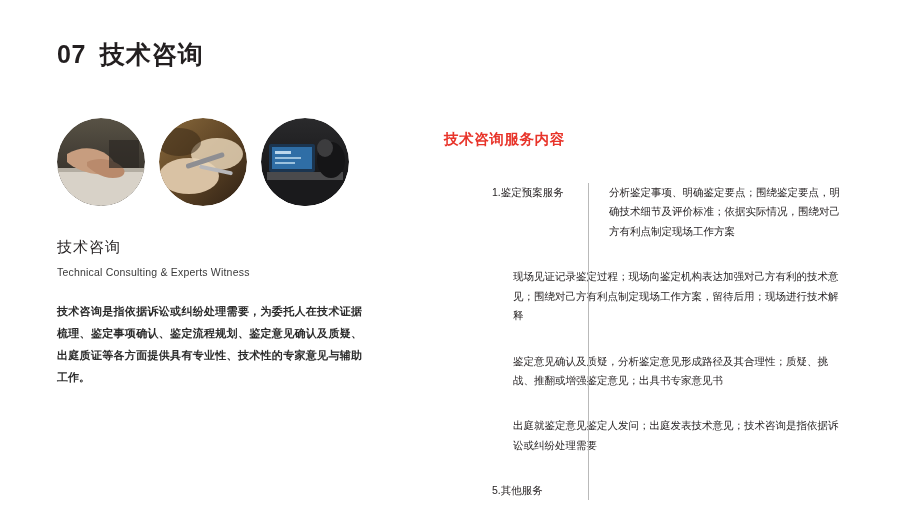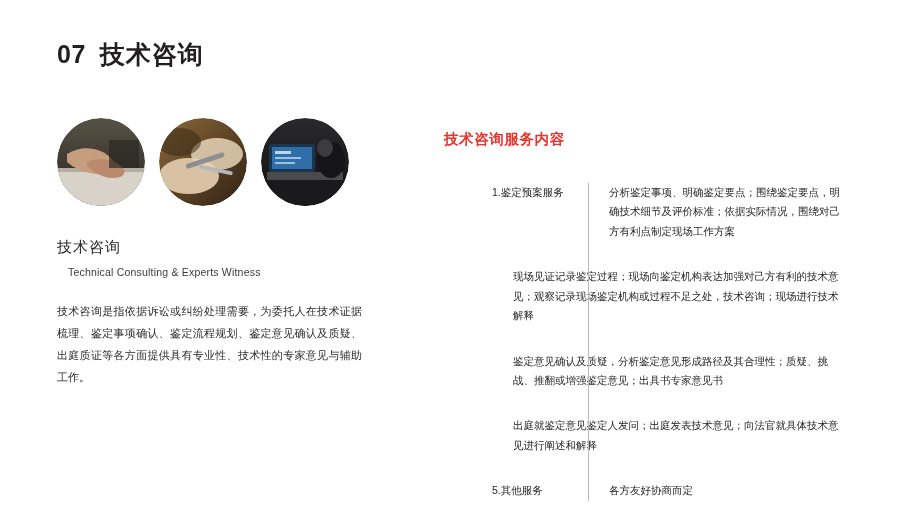--- a/index.html
+++ b/index.html
@@ -67,29 +67,29 @@
     font-size: 15px;
     color: #231f20;
     font-weight: 400;
     letter-spacing: 1px;
   }
   .left-sub {
     margin-top: 9px;
     font-size: 10.5px;
     color: #3a3a3a;
     letter-spacing: 0.2px;
-    margin-left: 11px;
   }
   .left-body {
     margin-top: 22px;
     font-size: 11px;
     line-height: 2.0;
     color: #2b2b2b;
     width: 305px;
     text-align: justify;
+    font-weight: bold;
   }
   
   .right-col {
     position: absolute;
     left: 444px;
     top: 96px;
     width: 400px;
   }
   .right-title {
     font-size: 14.5px;
@@ -108,21 +108,21 @@
     left: 96px;
     top: 0;
     bottom: 0;
     width: 1px;
     background: #b9b9b9;
   }
   .row {
     display: flex;
     margin-bottom: 26px;
   }
-  .row:last-child { margin-bottom: 0; }
+  .row:last-child { margin-bottom: 0; gap: 12px; }
   .cell-label {
     width: 96px;
     flex: 0 0 96px;
     font-size: 10.5px;
     color: #231f20;
     line-height: 1.7;
     padding-top: 1px;
   }
   .cell-desc {
     flex: 1;
@@ -230,32 +230,31 @@
 
     <div class="table">
       <div class="vline"></div>
 
       <div class="row">
         <div class="cell-label">1.鉴定预案服务</div>
         <div class="cell-desc">分析鉴定事项、明确鉴定要点；围绕鉴定要点，明确技术细节及评价标准；依据实际情况，围绕对己方有利点制定现场工作方案</div>
       </div>
 
       <div class="row">
-        <div class="cell-desc">现场见证记录鉴定过程；现场向鉴定机构表达加强对己方有利的技术意见；观察记录现场鉴定机构或过程不足之处，技术咨询；现场进行技术解释</div>
+        <div class="cell-desc">现场见证记录鉴定过程；现场向鉴定机构表达加强对己方有利的技术意见；围绕对己方有利点制定现场工作方案，留待后用；现场进行技术解释</div>
       </div>
 
       <div class="row">
         <div class="cell-desc">鉴定意见确认及质疑，分析鉴定意见形成路径及其合理性；质疑、挑战、推翻或增强鉴定意见；出具书专家意见书</div>
       </div>
 
       <div class="row">
-        <div class="cell-desc">出庭就鉴定意见鉴定人发问；出庭发表技术意见；向法官就具体技术意见进行阐述和解释</div>
+        <div class="cell-desc">出庭就鉴定意见鉴定人发问；出庭发表技术意见；技术咨询是指依据诉讼或纠纷处理需要</div>
       </div>
 
       <div class="row">
         <div class="cell-label">5.其他服务</div>
-        <div class="cell-desc">各方友好协商而定</div>
       </div>
 
     </div>
   </div>
 
 </div>
 
 </body></html>

